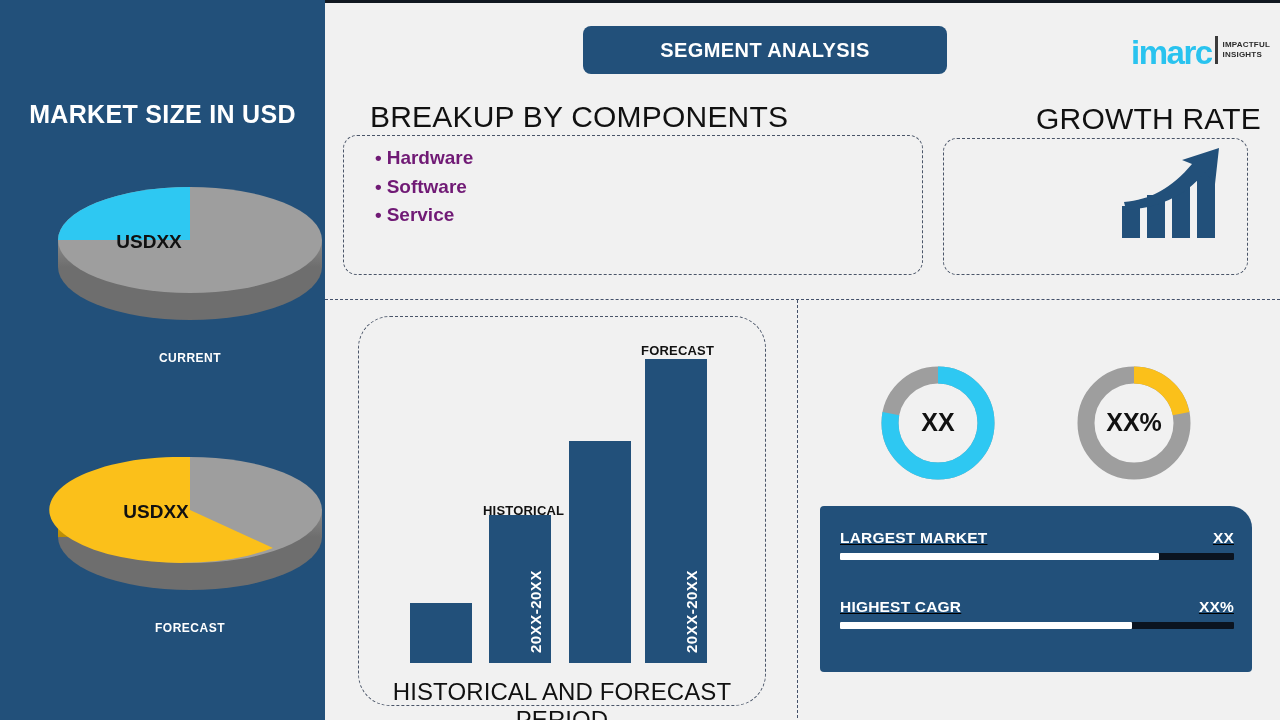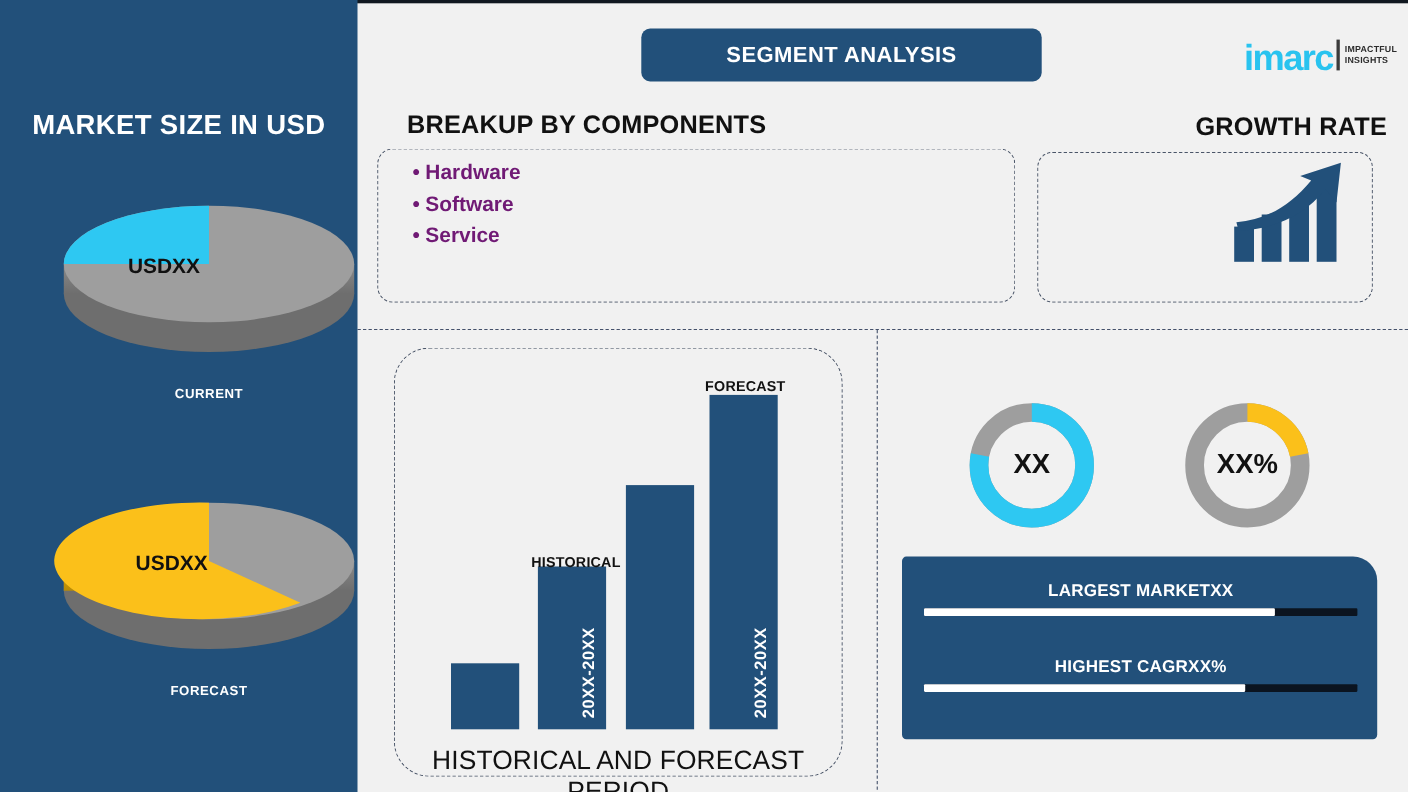--- a/index.html
+++ b/index.html
@@ -64,21 +64,21 @@
   .logo-bar { width: 3px; height: 28px; background: #3b3b3b; margin: 0 5px 0 3px; }
   .logo-tag {
     display: flex; flex-direction: column; justify-content: center;
     font-size: 8px; font-weight: bold; color: #2c2c2c; line-height: 1.28;
     letter-spacing: .2px;
   }
 
   
   .sec-head {
     position: absolute;
-    font-size: 23px; font-weight: bold; color: #111111;
+    font-size: 30px; font-weight: normal; color: #111111;
     letter-spacing: .2px;
   }
   #head-components { left: 370px; top: 97px; }
   #head-growth     { left: 943px; top: 99px; width: 318px; text-align: right; }
 
   
   .dashed-box {
     position: absolute;
     border: 1.6px dashed #4a5568;
     border-radius: 14px;
@@ -142,21 +142,21 @@
   
   #stats-panel {
     position: absolute; left: 820px; top: 503px;
     width: 432px; height: 166px;
     background: #22507a; border-radius: 4px 22px 4px 4px;
   }
   .stat-row { position: absolute; left: 20px; width: 394px; }
   .stat-row.r1 { top: 23px; }
   .stat-row.r2 { top: 92px; }
   .stat-line {
-    display: flex; align-items: baseline; justify-content: center;
+    display: flex; align-items: baseline; justify-content: space-between; text-decoration: underline;
   }
   .stat-name {
     color: #ffffff; font-size: 15.5px; font-weight: bold; letter-spacing: .2px;
   }
   .stat-val {
     color: #ffffff; font-size: 15.5px; font-weight: bold; letter-spacing: .2px;
   }
   .stat-track {
     margin-top: 6px; height: 7px; width: 100%;
     background: #0b1420; border-radius: 1px; position: relative;

